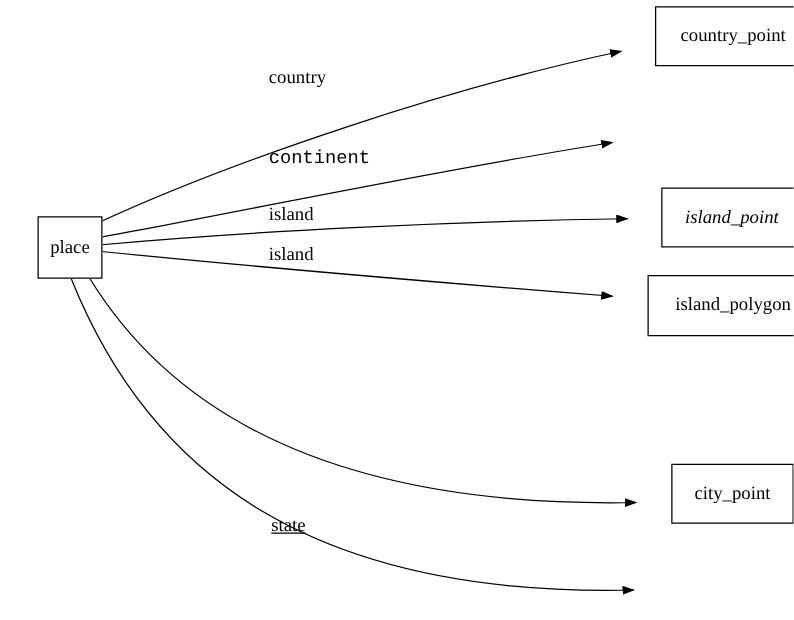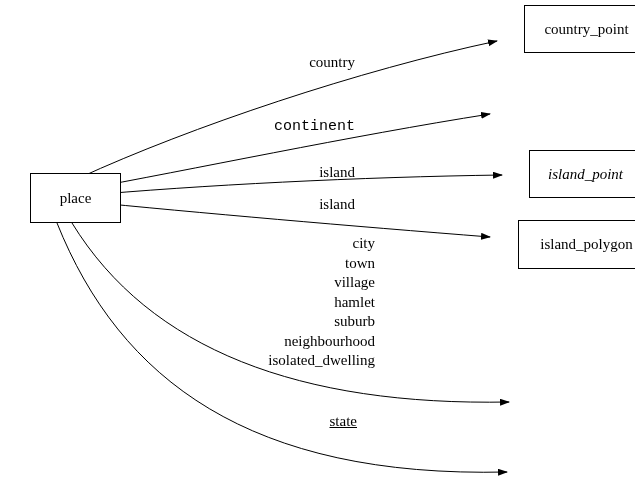--- a/index.html
+++ b/index.html
@@ -37,21 +37,21 @@
     align-items: center;
     justify-content: center;
     font-size: 15px;
     white-space: nowrap;
     margin-left: 24px;
   }
   .edge-label {
     position: absolute;
     font-size: 15px;
     line-height: 18px;
-    text-align: right;
+    text-align: left;
     white-space: pre-line;
   }
   .edge-label.multi {
     line-height: 19.5px;
   }
 </style>
 </head>
 <body>
 
 <div class="canvas">
@@ -63,31 +63,25 @@
       </marker>
     </defs>
     <path class="edge" d="M 79 178 C 190 127, 360 70, 497 41" marker-end="url(#arrow)"></path>
     <path class="edge" d="M 79 190 C 190 170, 350 136, 490 114" marker-end="url(#arrow)"></path>
     <path class="edge" d="M 79 196 C 200 185, 360 177, 502 175" marker-end="url(#arrow)"></path>
     <path class="edge" d="M 79 201 C 200 213, 350 226, 490 237" marker-end="url(#arrow)"></path>
     <path class="edge" d="M 72 223 C 150 350, 300 406, 509 402" marker-end="url(#arrow)"></path>
     <path class="edge" d="M 57 223 C 120 380, 250 478, 507 472" marker-end="url(#arrow)"></path>
   </svg>
 
-  <div class="node" style="left:6px;   top:173px; width:91px;  height:50px;">place</div>
+  <div class="node" style="left:6px;   top:173px; width:52px;  height:50px;">place</div>
   <div class="node" style="left:500px; top:5px;   width:125px; height:48px;">country_point</div>
   <div class="node" style="left:505px; top:150px; width:113px; height:48px;font-style:italic;">island_point</div>
   <div class="node" style="left:494px; top:220px; width:137px; height:49px;">island_polygon</div>
+  <div class="node" style="left:513px; top:371px; width:98px;  height:48px;">city_point</div>
 
   <div class="edge-label" style="left:215px; top:53px;  width:140px;">country</div>
   <div class="edge-label" style="left:215px; top:118px; width:140px;font-family:Liberation Mono, monospace;">continent</div>
   <div class="edge-label" style="left:215px; top:163px; width:140px;">island</div>
   <div class="edge-label" style="left:215px; top:195px; width:140px;">island</div>
-  <div class="edge-label multi" style="left:195px; top:234px; width:180px;">city
-town
-village
-hamlet
-suburb
-neighbourhood
-isolated_dwelling</div>
   <div class="edge-label" style="left:217px; top:412px; width:140px;text-decoration:underline;">state</div>
 
 </div>
 
 </body></html>

